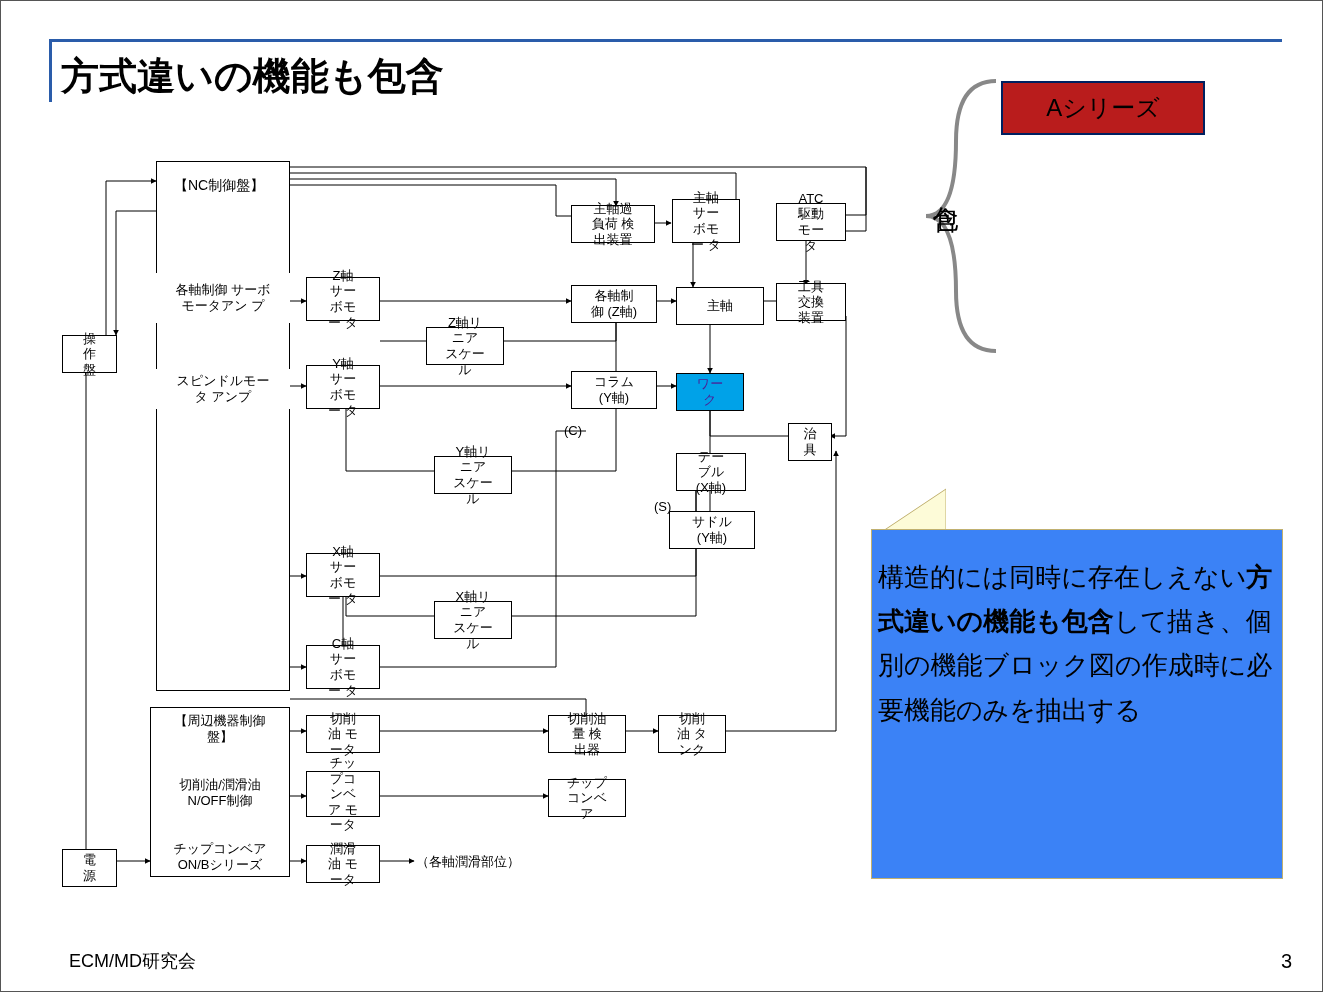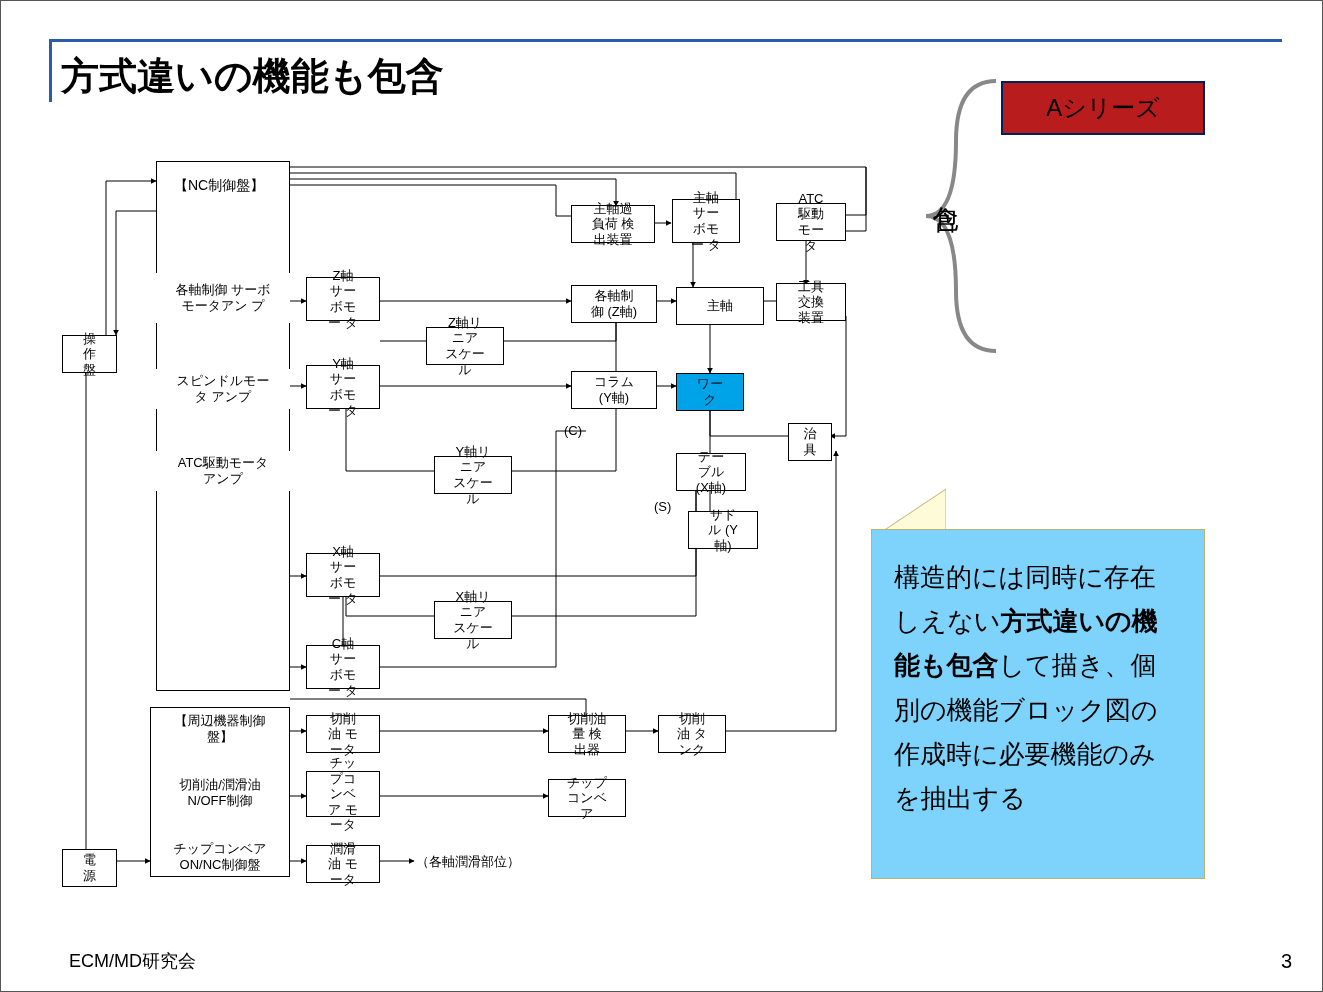--- a/index.html
+++ b/index.html
@@ -3,25 +3,25 @@
 <meta charset="utf-8">
 <style>
   html,body{margin:0;padding:0;font-family:"Meiryo","Hiragino Sans",sans-serif;background:#fff;color:#000}
   .slide{position:relative;width:1323px;height:992px;box-sizing:border-box;border:1px solid #555}
   .title-bar{position:absolute;left:48px;top:38px;width:1230px;height:60px;border-top:3px solid #2a5caa;border-left:3px solid #2a5caa}
   .title{position:absolute;left:60px;top:50px;font-size:38px;font-weight:700}
   .footer-left{position:absolute;left:68px;bottom:18px;font-size:18px}
   .footer-right{position:absolute;right:30px;bottom:18px;font-size:20px}
   .series-box{position:absolute;width:200px;height:50px;border:2px solid #002060;background:#b91c1c;font-size:24px;display:flex;align-items:center;justify-content:center}
   .vert-label{position:absolute;left:928px;top:185px;font-size:26px;writing-mode:vertical-rl}
-  .callout{position:absolute;left:870px;top:528px;width:334px;height:350px;background:#7dd3fc;border:1px solid #c0b070;padding:25px 22px;font-size:26px;line-height:1.7;box-sizing:border-box}
+  .callout{position:absolute;left:870px;top:528px;width:412px;height:350px;background:#3b82f6;border:1px solid #c0b070;padding:25px 6px;font-size:26px;line-height:1.7;box-sizing:border-box}
   .callout b{font-weight:700}
   .diagram{position:absolute;left:55px;top:150px;width:815px;height:750px}
   .box{position:absolute;border:1px solid #000;background:#fff;font-size:13px;text-align:center;display:flex;align-items:center;justify-content:center;line-height:1.2;padding:18px;box-sizing:border-box}
-  .work{background:#00a2e8;color:#0f172a;border:1px solid #000}
+  .work{background:#00a2e8;color:#4c1d95;border:1px solid #000}
   .plain{position:absolute;font-size:13px}
   svg.lines{position:absolute;left:0;top:0;width:815px;height:750px;pointer-events:none}
   svg.bracket{position:absolute;pointer-events:none}
 </style>
 </head>
 <body>
 
 <div class="slide">
   <div class="title-bar"></div>
   <div class="title">方式違いの機能も包含</div>
@@ -129,22 +129,20 @@
 
     <div class="box" style="left:6px;top:184px;width:55px;height:26px">操作盤</div>
     <div class="box" style="left:6px;top:698px;width:55px;height:26px">電源</div>
 
     <div class="box" style="left:100px;top:10px;width:134px;height:530px;border:1.5px solid #000;background:transparent;align-items:flex-start;padding-top:6px;font-size:13px"></div>
     <div class="plain" style="left:118px;top:26px;font-size:14px">【NC制御盤】</div>
     <div class="box" style="border:none;left:100px;top:122px;width:134px;height:50px">各軸制御
 サーボモータアン
 プ</div>
     <div class="box" style="border:none;left:100px;top:218px;width:134px;height:40px">スピンドルモータ
-アンプ</div>
-    <div class="box" style="border:none;left:100px;top:300px;width:134px;height:40px">ATC駆動モータ
 アンプ</div>
 
     <div class="box" style="left:250px;top:126px;width:74px;height:44px">Z軸
 サーボモー
 タ</div>
     <div class="box" style="left:370px;top:176px;width:78px;height:30px">Z軸リニア
 スケール</div>
     <div class="box" style="left:250px;top:214px;width:74px;height:44px">Y軸
 サーボモー
 タ</div>
@@ -171,33 +169,33 @@
 (Z軸)</div>
     <div class="box" style="left:620px;top:136px;width:88px;height:28px">主軸</div>
     <div class="box" style="left:720px;top:132px;width:70px;height:34px">工具交換
 装置</div>
     <div class="box" style="left:515px;top:220px;width:86px;height:32px">コラム
 (Y軸)</div>
     <div class="box work" style="left:620px;top:222px;width:68px;height:28px">ワーク</div>
     <div class="box" style="left:732px;top:272px;width:44px;height:26px">治具</div>
     <div class="box" style="left:620px;top:302px;width:70px;height:30px">テーブル
 (X軸)</div>
-    <div class="box" style="left:632px;top:360px;width:70px;height:30px">サドル
+    <div class="box" style="left:613px;top:360px;width:86px;height:30px">サドル
 (Y軸)</div>
 
     <div class="plain" style="left:508px;top:272px">(C)</div>
     <div class="plain" style="left:598px;top:348px">(S)</div>
 
     <div class="box" style="left:94px;top:556px;width:140px;height:170px;border:1.5px solid #000;background:transparent"></div>
     <div class="box" style="border:none;left:96px;top:560px;width:136px;height:36px">【周辺機器制御
 盤】</div>
     <div class="box" style="border:none;left:96px;top:624px;width:136px;height:36px">切削油/潤滑油
 N/OFF制御</div>
     <div class="box" style="border:none;left:96px;top:688px;width:136px;height:36px">チップコンベア
-ON/NC制御盤</div>
+ON/Bシリーズ</div>
 
     <div class="box" style="left:250px;top:564px;width:74px;height:32px">切削油
 モータ</div>
     <div class="box" style="left:250px;top:620px;width:74px;height:46px">チップコンベ
 ア
 モータ</div>
     <div class="box" style="left:250px;top:694px;width:74px;height:32px">潤滑油
 モータ</div>
 
     <div class="box" style="left:492px;top:564px;width:78px;height:32px">切削油量

